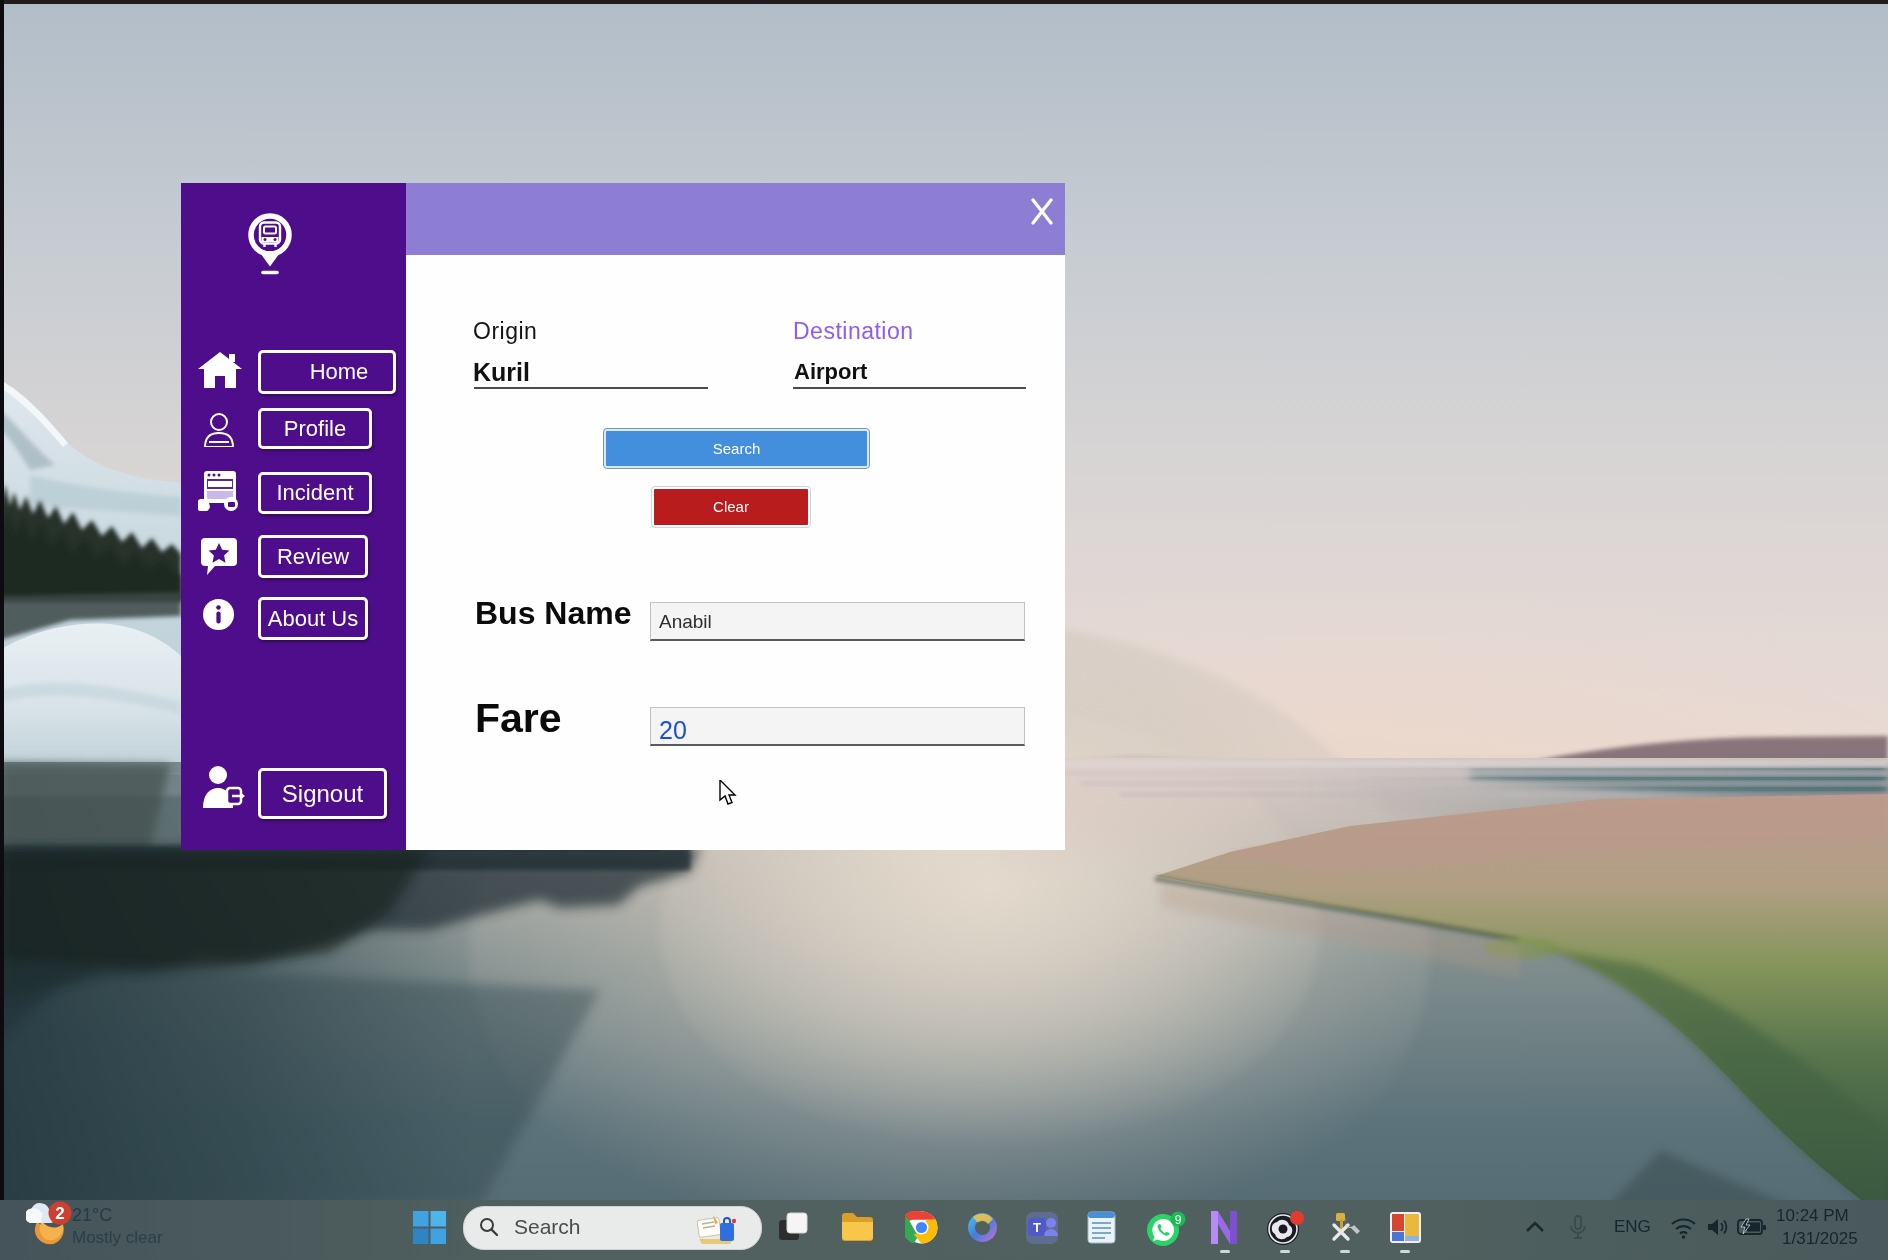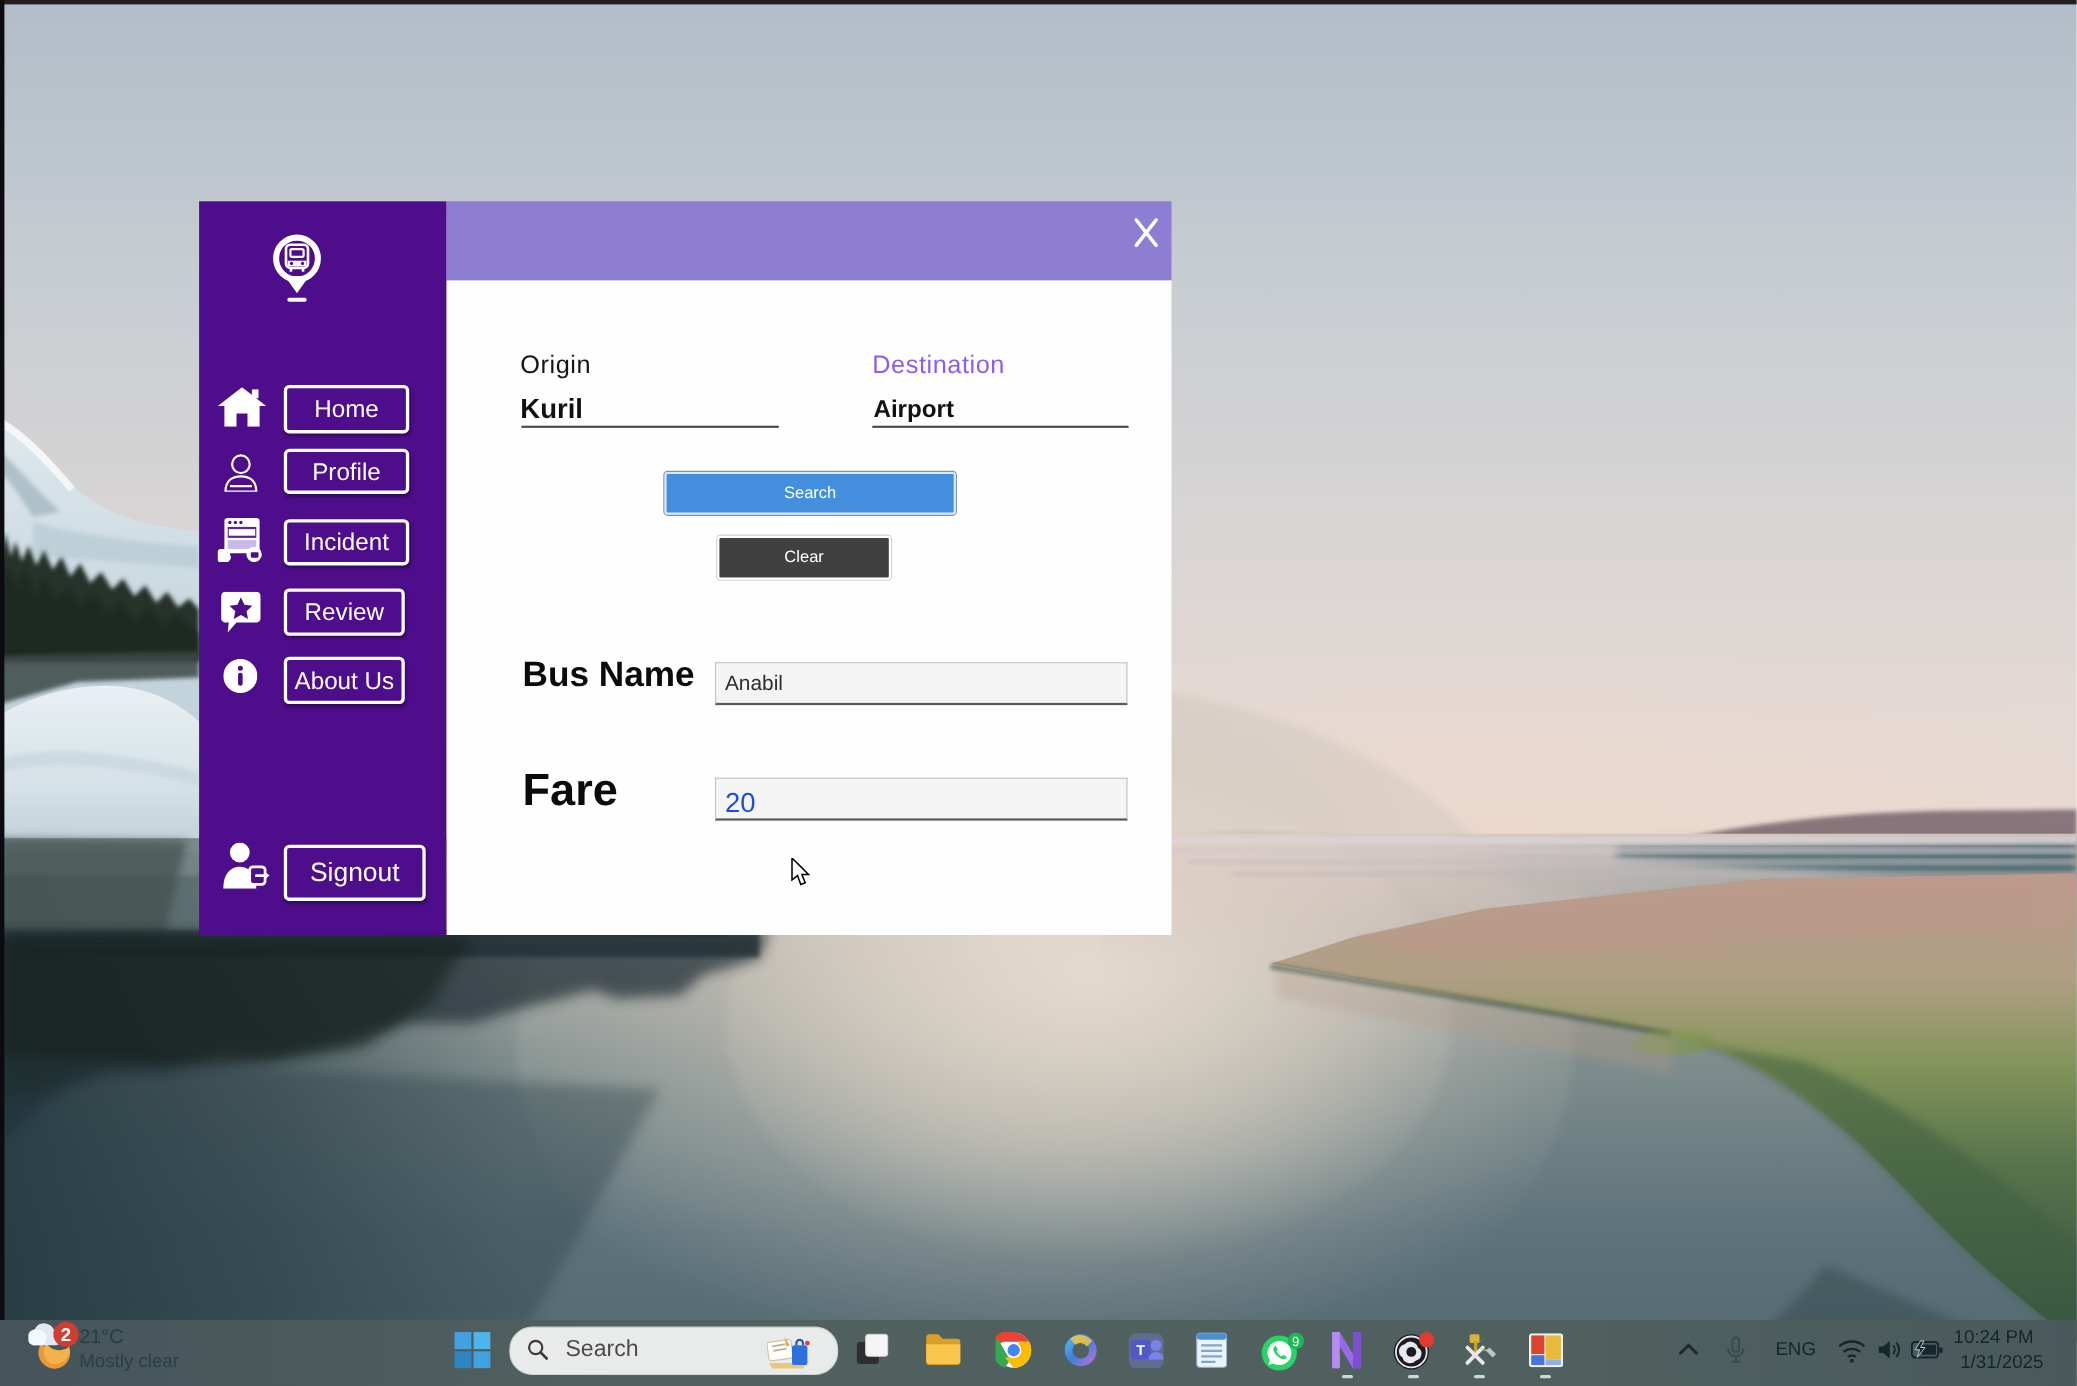--- a/index.html
+++ b/index.html
@@ -314,21 +314,21 @@
     <div class="abs" style="left:225px;top:72px;width:659px;height:595px;background:#fefefe;"></div>
 
     <div class="abs" style="left:292px;top:135px;font-size:23px;color:#151515;letter-spacing:0.5px;">Origin</div>
     <div class="abs" style="left:612px;top:135px;font-size:23px;color:#8b5cf6;letter-spacing:0.5px;">Destination</div>
     <div class="abs" style="left:292px;top:175px;font-size:25px;color:#111;font-weight:bold;letter-spacing:0;">Kuril</div>
     <div class="abs" style="left:613px;top:176px;font-size:22px;color:#111;font-weight:bold;letter-spacing:0;">Airport</div>
     <div class="abs" style="left:293px;top:204px;width:234px;height:2px;background:#4a4a4a;"></div>
     <div class="abs" style="left:612px;top:204px;width:233px;height:2px;background:#4a4a4a;"></div>
 
     <div class="abs" style="left:423px;top:246px;width:261px;height:35px;background:#438fdd;border:2px solid #d5eafb;outline:1px solid #7e94a8;border-radius:3px;color:#fff;font-size:15px;text-align:center;line-height:35px;">Search</div>
-    <div class="abs" style="left:471px;top:304px;width:154px;height:36px;background:#404040;border:2px solid #fff;outline:1px solid #c8d4da;border-radius:3px;color:#fff;font-size:15px;text-align:center;line-height:36px;">Clear</div>
+    <div class="abs" style="left:471px;top:304px;width:154px;height:36px;background:#b91c1c;border:2px solid #fff;outline:1px solid #c8d4da;border-radius:3px;color:#fff;font-size:15px;text-align:center;line-height:36px;">Clear</div>
 
     <div class="abs" style="left:294px;top:412px;font-size:32px;color:#0b0b0b;font-weight:bold;letter-spacing:0;">Bus Name</div>
     <div class="abs" style="left:469px;top:419px;width:373px;height:36px;background:#f4f4f4;border:1px solid #c2c2c2;border-bottom:2px solid #5a5a5a;"></div>
     <div class="abs" style="left:478px;top:428px;font-size:19px;color:#2e2e2e;">Anabil</div>
 
     <div class="abs" style="left:294px;top:512px;font-size:41px;color:#0b0b0b;font-weight:bold;letter-spacing:0;">Fare</div>
     <div class="abs" style="left:469px;top:524px;width:373px;height:36px;background:#f4f4f4;border:1px solid #c2c2c2;border-bottom:2px solid #5a5a5a;"></div>
     <div class="abs" style="left:478px;top:533px;font-size:25px;color:#1d4ed8;">20</div>
 
     <svg class="abs" style="left:60px;top:28px;" width="58" height="68" viewBox="0 0 58 68">
@@ -343,21 +343,21 @@
         <line x1="23.5" y1="32.5" x2="23.5" y2="36" stroke-width="2.4"></line>
         <line x1="34.5" y1="32.5" x2="34.5" y2="36" stroke-width="2.4"></line>
         <line x1="22" y1="61.5" x2="36" y2="61.5" stroke-width="3.6" stroke-linecap="round"></line>
       </g>
     </svg>
 
     <svg class="abs" style="left:17px;top:169px;" width="44" height="36" viewBox="0 0 44 36">
       <path d="M22,0 L44,17 L38,17 L38,36 L27,36 L27,24 L17,24 L17,36 L6,36 L6,17 L0,17 Z" fill="#fff"></path>
       <rect x="31" y="2" width="6" height="8" fill="#fff"></rect>
     </svg>
-    <div class="abs nvb" style="left:77px;top:167px;width:108px;height:38px;">Home</div>
+    <div class="abs nvb" style="left:77px;top:167px;width:108px;height:38px;padding-left:24px;">Home</div>
 
     <svg class="abs" style="left:22px;top:228px;" width="32" height="36" viewBox="0 0 32 36">
       <g stroke="#fff" fill="none" stroke-width="2">
         <circle cx="16" cy="11" r="8"></circle>
         <path d="M9,8 a8,8 0 0 1 14,-1 c-2,-1.5 -4,-4 -7,-4 c-3,0 -5.5,2 -7,5 z" fill="#fff" stroke="none"></path>
         <path d="M2,36 C2,26 8,22 16,22 C24,22 30,26 30,36 Z"></path>
         <line x1="6" y1="31" x2="26" y2="31"></line>
       </g>
     </svg>
     <div class="abs nvb" style="left:77px;top:225px;width:108px;height:35px;">Profile</div>

